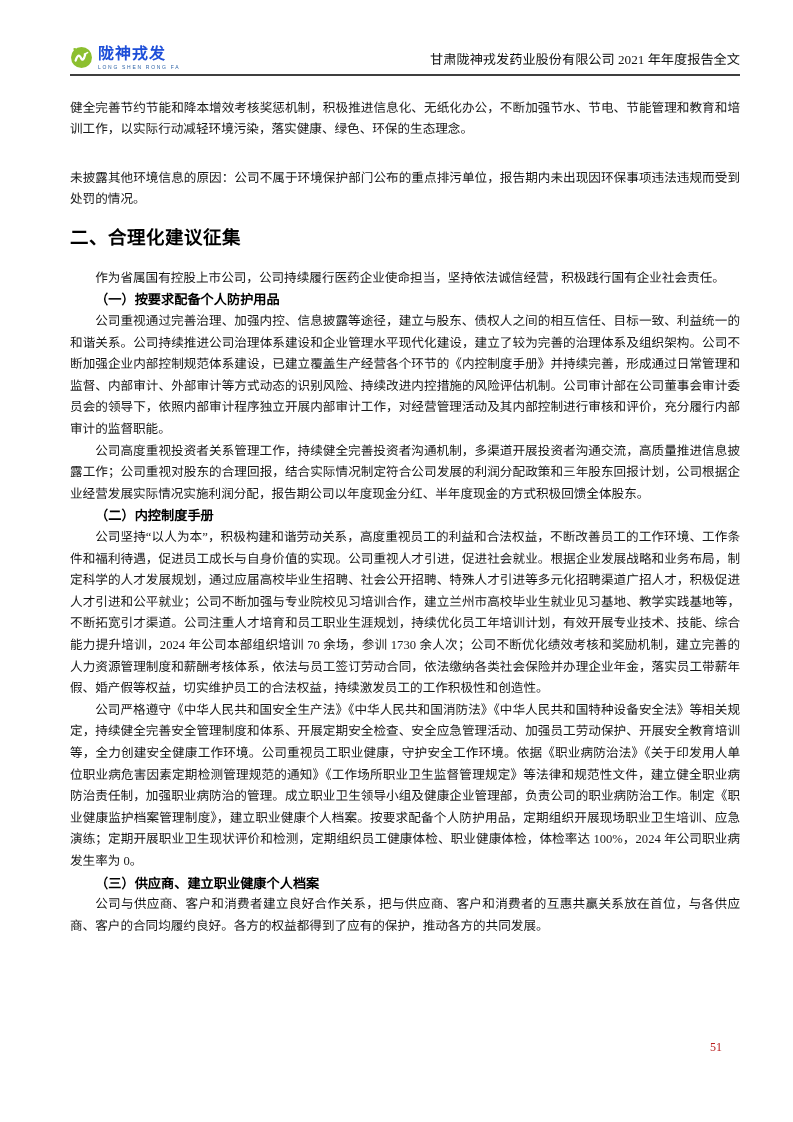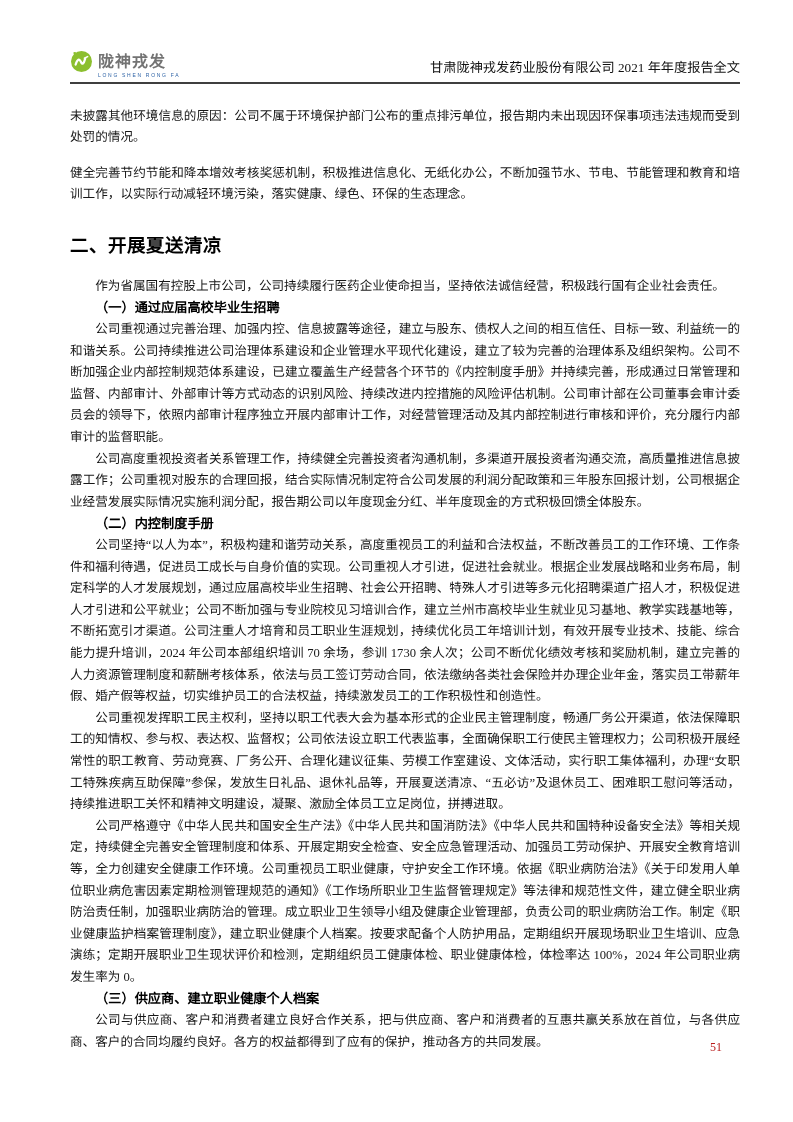--- a/index.html
+++ b/index.html
@@ -37,23 +37,22 @@
   .logo-emblem svg { display: block; }
   .logo-text {
     display: flex;
     flex-direction: column;
     line-height: 1;
   }
   .logo-cn {
     font-family: "Liberation Sans", "DejaVu Sans", sans-serif;
     font-size: 16px;
     font-weight: bold;
-    color: #737373;
+    color: #1d4ed8;
     letter-spacing: 1px;
-    margin-top: 8px;
   }
   .logo-en {
     font-family: "Liberation Sans", "DejaVu Sans", sans-serif;
     font-size: 5px;
     color: #2e63a6;
     letter-spacing: 1.7px;
     margin-top: 2.5px;
     white-space: nowrap;
   }
   .report-title {
@@ -121,34 +120,33 @@
       </span>
       <span class="logo-text">
         <span class="logo-cn">陇神戎发</span>
         <span class="logo-en">LONG SHEN RONG FA</span>
       </span>
     </div>
     <div class="report-title">甘肃陇神戎发药业股份有限公司 2021 年年度报告全文</div>
   </header>
 
   <main>
+    <p class="para flush sp-lg">健全完善节约节能和降本增效考核奖惩机制，积极推进信息化、无纸化办公，不断加强节水、节电、节能管理和教育和培训工作，以实际行动减轻环境污染，落实健康、绿色、环保的生态理念。</p>
     <p class="para flush sp-md">未披露其他环境信息的原因：公司不属于环境保护部门公布的重点排污单位，报告期内未出现因环保事项违法违规而受到处罚的情况。</p>
-    <p class="para flush sp-lg">健全完善节约节能和降本增效考核奖惩机制，积极推进信息化、无纸化办公，不断加强节水、节电、节能管理和教育和培训工作，以实际行动减轻环境污染，落实健康、绿色、环保的生态理念。</p>
 
-    <h1 class="section">二、开展夏送清凉</h1>
+    <h1 class="section">二、合理化建议征集</h1>
 
     <p class="para">作为省属国有控股上市公司，公司持续履行医药企业使命担当，坚持依法诚信经营，积极践行国有企业社会责任。</p>
 
-    <h3 class="subhead">（一）通过应届高校毕业生招聘</h3>
+    <h3 class="subhead">（一）按要求配备个人防护用品</h3>
     <p class="para">公司重视通过完善治理、加强内控、信息披露等途径，建立与股东、债权人之间的相互信任、目标一致、利益统一的和谐关系。公司持续推进公司治理体系建设和企业管理水平现代化建设，建立了较为完善的治理体系及组织架构。公司不断加强企业内部控制规范体系建设，已建立覆盖生产经营各个环节的《内控制度手册》并持续完善，形成通过日常管理和监督、内部审计、外部审计等方式动态的识别风险、持续改进内控措施的风险评估机制。公司审计部在公司董事会审计委员会的领导下，依照内部审计程序独立开展内部审计工作，对经营管理活动及其内部控制进行审核和评价，充分履行内部审计的监督职能。</p>
     <p class="para">公司高度重视投资者关系管理工作，持续健全完善投资者沟通机制，多渠道开展投资者沟通交流，高质量推进信息披露工作；公司重视对股东的合理回报，结合实际情况制定符合公司发展的利润分配政策和三年股东回报计划，公司根据企业经营发展实际情况实施利润分配，报告期公司以年度现金分红、半年度现金的方式积极回馈全体股东。</p>
 
     <h3 class="subhead">（二）内控制度手册</h3>
     <p class="para">公司坚持“以人为本”，积极构建和谐劳动关系，高度重视员工的利益和合法权益，不断改善员工的工作环境、工作条件和福利待遇，促进员工成长与自身价值的实现。公司重视人才引进，促进社会就业。根据企业发展战略和业务布局，制定科学的人才发展规划，通过应届高校毕业生招聘、社会公开招聘、特殊人才引进等多元化招聘渠道广招人才，积极促进人才引进和公平就业；公司不断加强与专业院校见习培训合作，建立兰州市高校毕业生就业见习基地、教学实践基地等，不断拓宽引才渠道。公司注重人才培育和员工职业生涯规划，持续优化员工年培训计划，有效开展专业技术、技能、综合能力提升培训，2024 年公司本部组织培训 70 余场，参训 1730 余人次；公司不断优化绩效考核和奖励机制，建立完善的人力资源管理制度和薪酬考核体系，依法与员工签订劳动合同，依法缴纳各类社会保险并办理企业年金，落实员工带薪年假、婚产假等权益，切实维护员工的合法权益，持续激发员工的工作积极性和创造性。</p>
-    <p class="para">公司重视发挥职工民主权利，坚持以职工代表大会为基本形式的企业民主管理制度，畅通厂务公开渠道，依法保障职工的知情权、参与权、表达权、监督权；公司依法设立职工代表监事，全面确保职工行使民主管理权力；公司积极开展经常性的职工教育、劳动竞赛、厂务公开、合理化建议征集、劳模工作室建设、文体活动，实行职工集体福利，办理“女职工特殊疾病互助保障”参保，发放生日礼品、退休礼品等，开展夏送清凉、“五必访”及退休员工、困难职工慰问等活动，持续推进职工关怀和精神文明建设，凝聚、激励全体员工立足岗位，拼搏进取。</p>
     <p class="para">公司严格遵守《中华人民共和国安全生产法》《中华人民共和国消防法》《中华人民共和国特种设备安全法》等相关规定，持续健全完善安全管理制度和体系、开展定期安全检查、安全应急管理活动、加强员工劳动保护、开展安全教育培训等，全力创建安全健康工作环境。公司重视员工职业健康，守护安全工作环境。依据《职业病防治法》《关于印发用人单位职业病危害因素定期检测管理规范的通知》《工作场所职业卫生监督管理规定》等法律和规范性文件，建立健全职业病防治责任制，加强职业病防治的管理。成立职业卫生领导小组及健康企业管理部，负责公司的职业病防治工作。制定《职业健康监护档案管理制度》，建立职业健康个人档案。按要求配备个人防护用品，定期组织开展现场职业卫生培训、应急演练；定期开展职业卫生现状评价和检测，定期组织员工健康体检、职业健康体检，体检率达 100%，2024 年公司职业病发生率为 0。</p>
 
     <h3 class="subhead">（三）供应商、建立职业健康个人档案</h3>
     <p class="para">公司与供应商、客户和消费者建立良好合作关系，把与供应商、客户和消费者的互惠共赢关系放在首位，与各供应商、客户的合同均履约良好。各方的权益都得到了应有的保护，推动各方的共同发展。</p>
   </main>
 
   <div class="page-number">51</div>
 
 </div>
 

